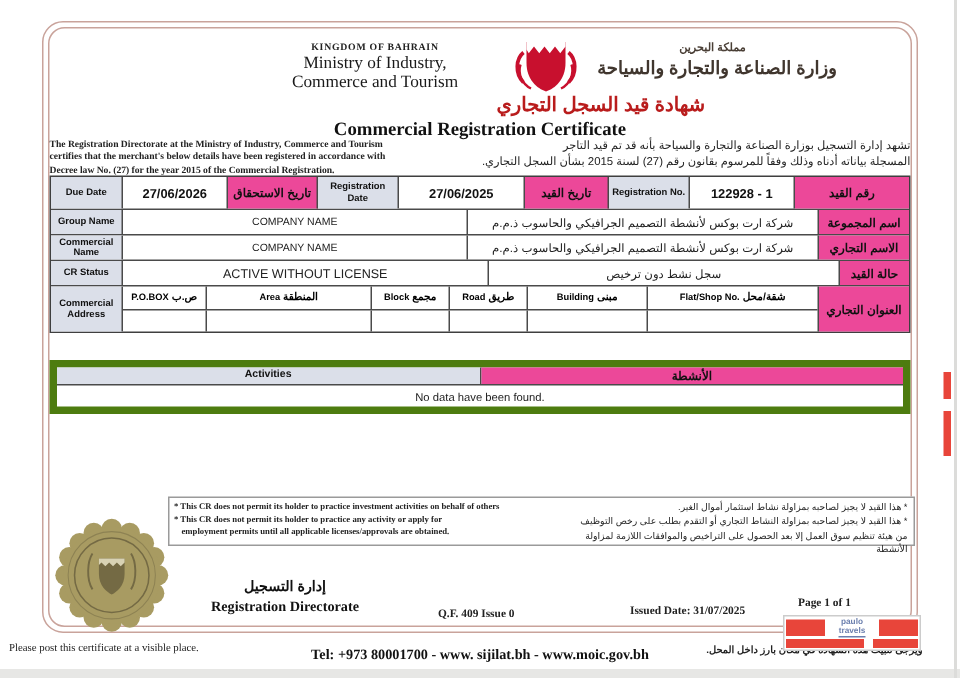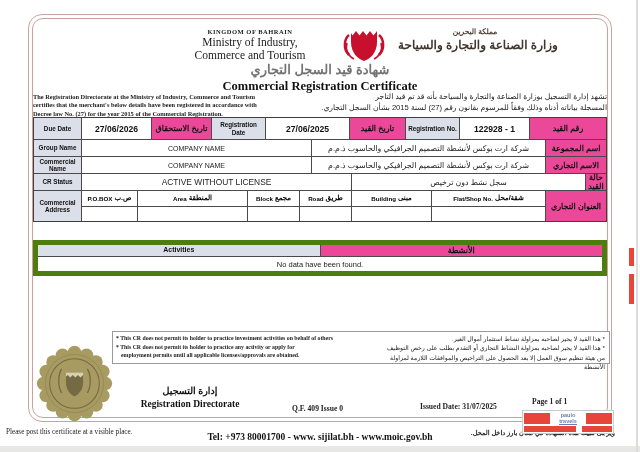--- a/index.html
+++ b/index.html
@@ -14,21 +14,21 @@
   
   .cert-border { position:absolute; left:28px; top:14px; width:584px; height:408px; border:1px solid #c9a39b; border-radius:14px; }
   .cert-border-inner { position:absolute; left:3px; top:3px; right:3px; bottom:3px; border:1px solid #c9a39b; border-radius:11px; }
 
   
   .kingdom-en { position:absolute; left:160px; top:28px; width:180px; text-align:center; font-family:"Liberation Serif", serif; font-weight:bold; font-size:6.5px; letter-spacing:.5px; color:#222; }
   .ministry-en { position:absolute; left:160px; top:36px; width:180px; text-align:center; font-family:"Liberation Serif", serif; font-size:11.5px; line-height:1.1; color:#1a1a1a; }
   .emblem { position:absolute; left:342px; top:25px; width:44px; height:40px; }
   .kingdom-ar { position:absolute; left:400px; top:27px; width:150px; text-align:center; font-size:7.5px; font-weight:bold; color:#4a3f36; direction:rtl; }
   .ministry-ar { position:absolute; left:388px; top:38px; width:180px; text-align:center; font-size:12px; font-weight:bold; color:#40362e; direction:rtl; }
-  .title-ar { position:absolute; left:170px; top:62px; width:300px; text-align:center; font-size:13px; font-weight:bold; color:#737373; direction:rtl; }
+  .title-ar { position:absolute; left:170px; top:62px; width:300px; font-size:13px; font-weight:bold; color:#b91c1c; direction:rtl; }
   .title-en { position:absolute; left:150px; top:79px; width:340px; text-align:center; font-family:"Liberation Serif", serif; font-size:12.5px; font-weight:bold; color:#111; }
   .intro-en { position:absolute; left:33px; top:93px; width:300px; font-family:"Liberation Serif", serif; font-size:6.4px; line-height:1.3; color:#222; font-weight:bold; }
   .intro-ar { position:absolute; left:320px; top:91px; width:287px; text-align:right; font-size:7.6px; line-height:1.45; color:#222; direction:rtl; }
 
   
   .reg-table { position:absolute; left:33px; top:117px; width:574px; border:1px solid #3f3f3f; background:#fff; }
   .trow { display:flex; border-bottom:1px solid #4a4a4a; }
   .trow:last-child { border-bottom:none; }
   .cell { display:flex; align-items:center; justify-content:center; border-right:1px solid #4a4a4a; text-align:center; padding:1px 2px; }
   .cell:last-child { border-right:none; }
@@ -148,21 +148,21 @@
     <div class="trow rr">
       <div class="cell hdr" style="width:48px">Commercial Name</div>
       <div class="cell val-sm" style="width:230px">COMPANY NAME</div>
       <div class="cell val-ar" style="width:234px">شركة ارت بوكس لأنشطة التصميم الجرافيكي والحاسوب ذ.م.م</div>
       <div class="cell hdr-ar" style="flex:1">الاسم التجاري</div>
     </div>
 
 
     <div class="trow rr">
       <div class="cell hdr" style="width:48px">CR Status</div>
-      <div class="cell val-sm" style="width:270px; font-size:8.4px">ACTIVE WITHOUT LICENSE</div>
+      <div class="cell val-sm" style="width:244px; font-size:8.4px">ACTIVE WITHOUT LICENSE</div>
       <div class="cell val-ar" style="width:234px">سجل نشط دون ترخيص</div>
       <div class="cell hdr-ar" style="flex:1">حالة القيد</div>
     </div>
 
     <div class="trow addr-row">
       <div class="cell hdr" style="width:48px">Commercial Address</div>
       <div class="cell addr-mid" style="width:464px">
         <div class="addr-subrow top">
           <div class="scell" style="width:56px">
               <span class="en">P.O.BOX</span>

